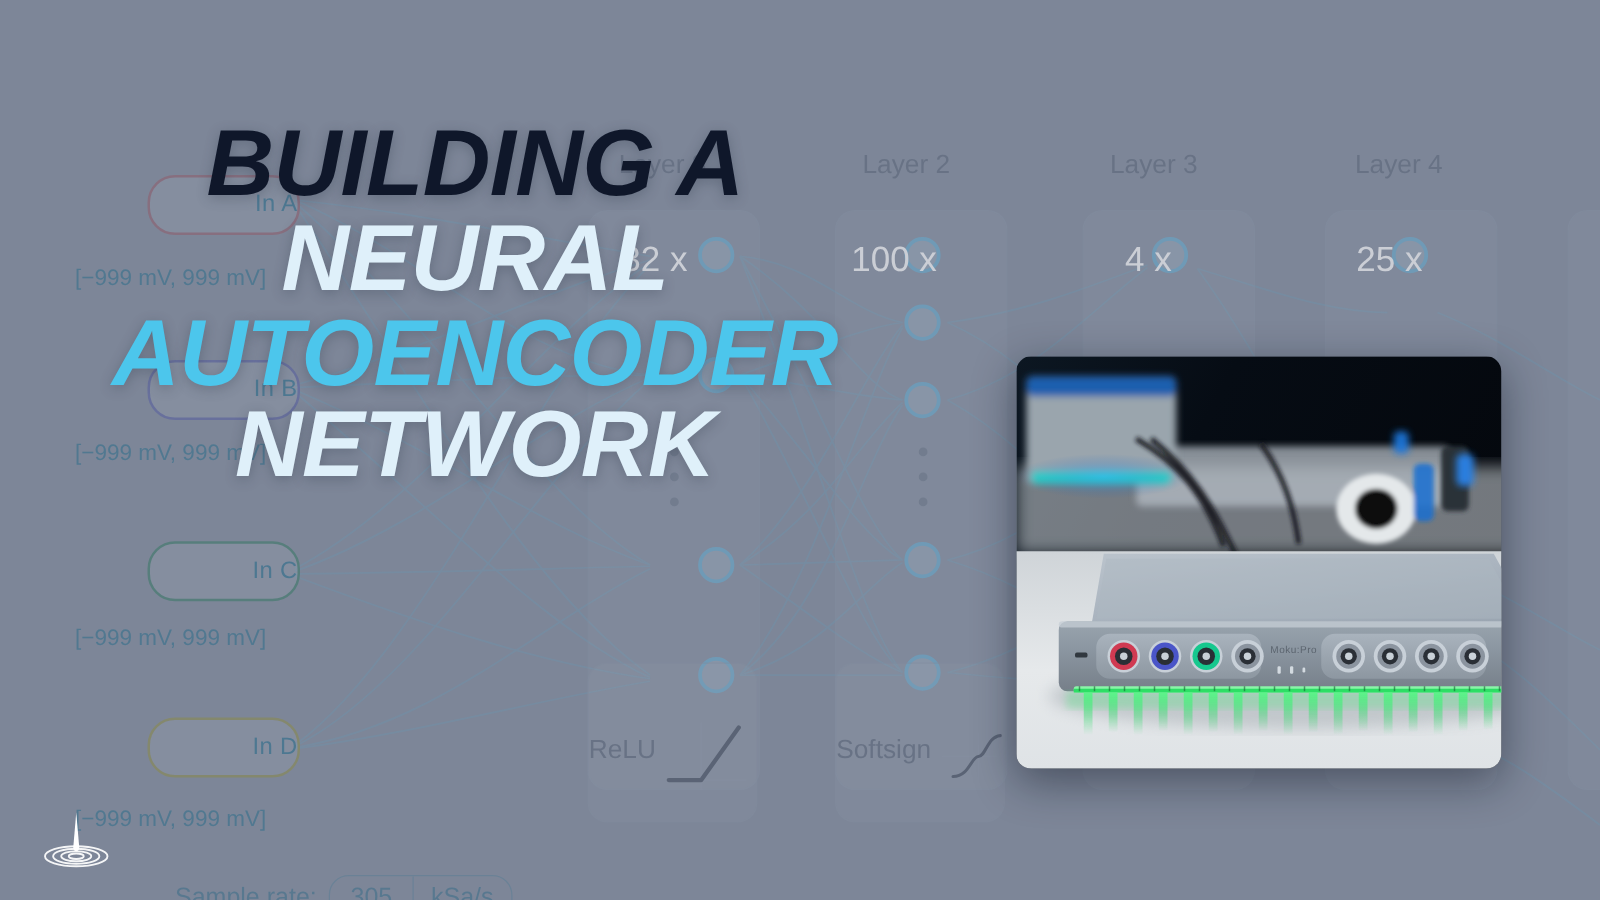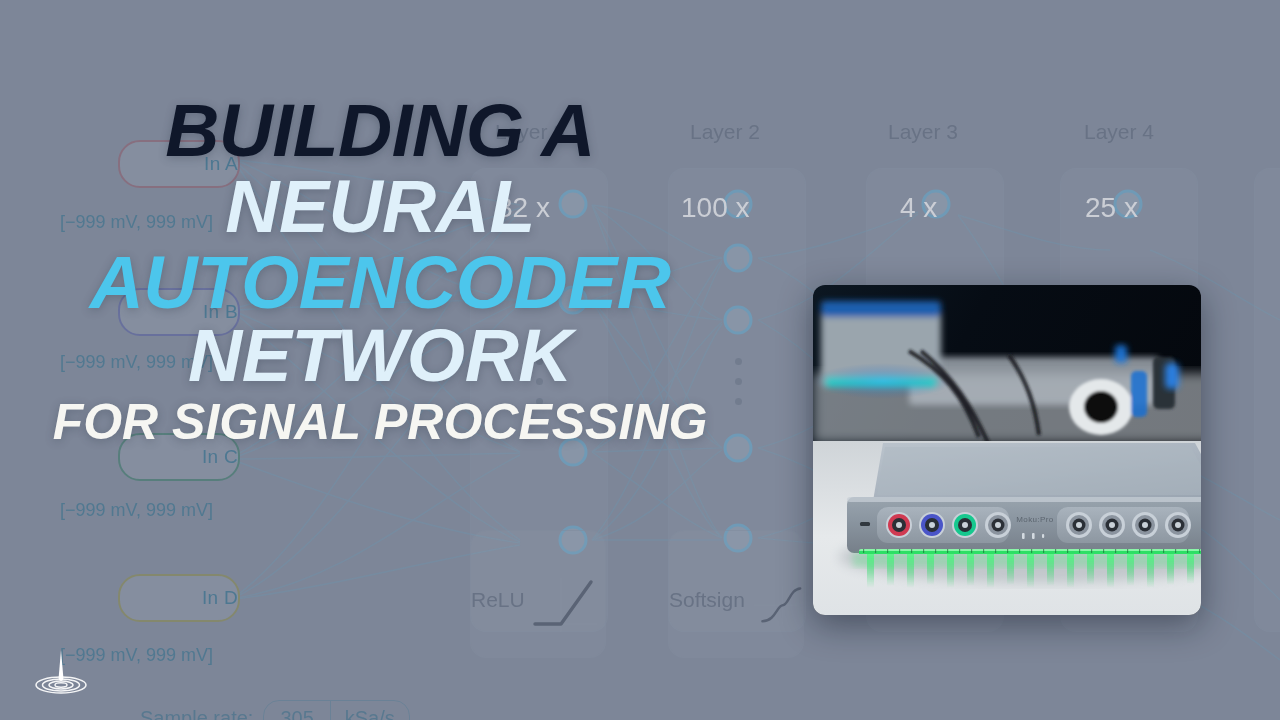--- a/index.html
+++ b/index.html
@@ -539,21 +539,20 @@
       </g>
       <rect x="40" y="268" width="368" height="14" fill="#45e878" opacity="0.28" filter="url(#blur3)"></rect>
     </svg>
   </div>
 
   <div id="title-block">
     <span id="t1" class="t-line">BUILDING A</span>
     <span id="t2" class="t-line">NEURAL</span>
     <span id="t4" class="t-line">AUTOENCODER</span>
     <span id="t3" class="t-line">NETWORK</span>
-    <span id="t5" class="t-line">FOR SIGNAL PROCESSING</span>
   </div>
 
   <svg id="logo" viewBox="0 0 62 50">
     <g fill="none" stroke="#ffffff" stroke-width="1.5" opacity="0.92">
       <ellipse cx="31" cy="37" rx="25" ry="8"></ellipse>
       <ellipse cx="31" cy="37" rx="18.5" ry="6"></ellipse>
       <ellipse cx="31" cy="37" rx="12" ry="4"></ellipse>
       <ellipse cx="31" cy="37" rx="6" ry="2.2"></ellipse>
     </g>
     <path d="M31,2 L33.4,30 C33.4,34 28.6,34 28.6,30 Z" fill="#ffffff"></path>

